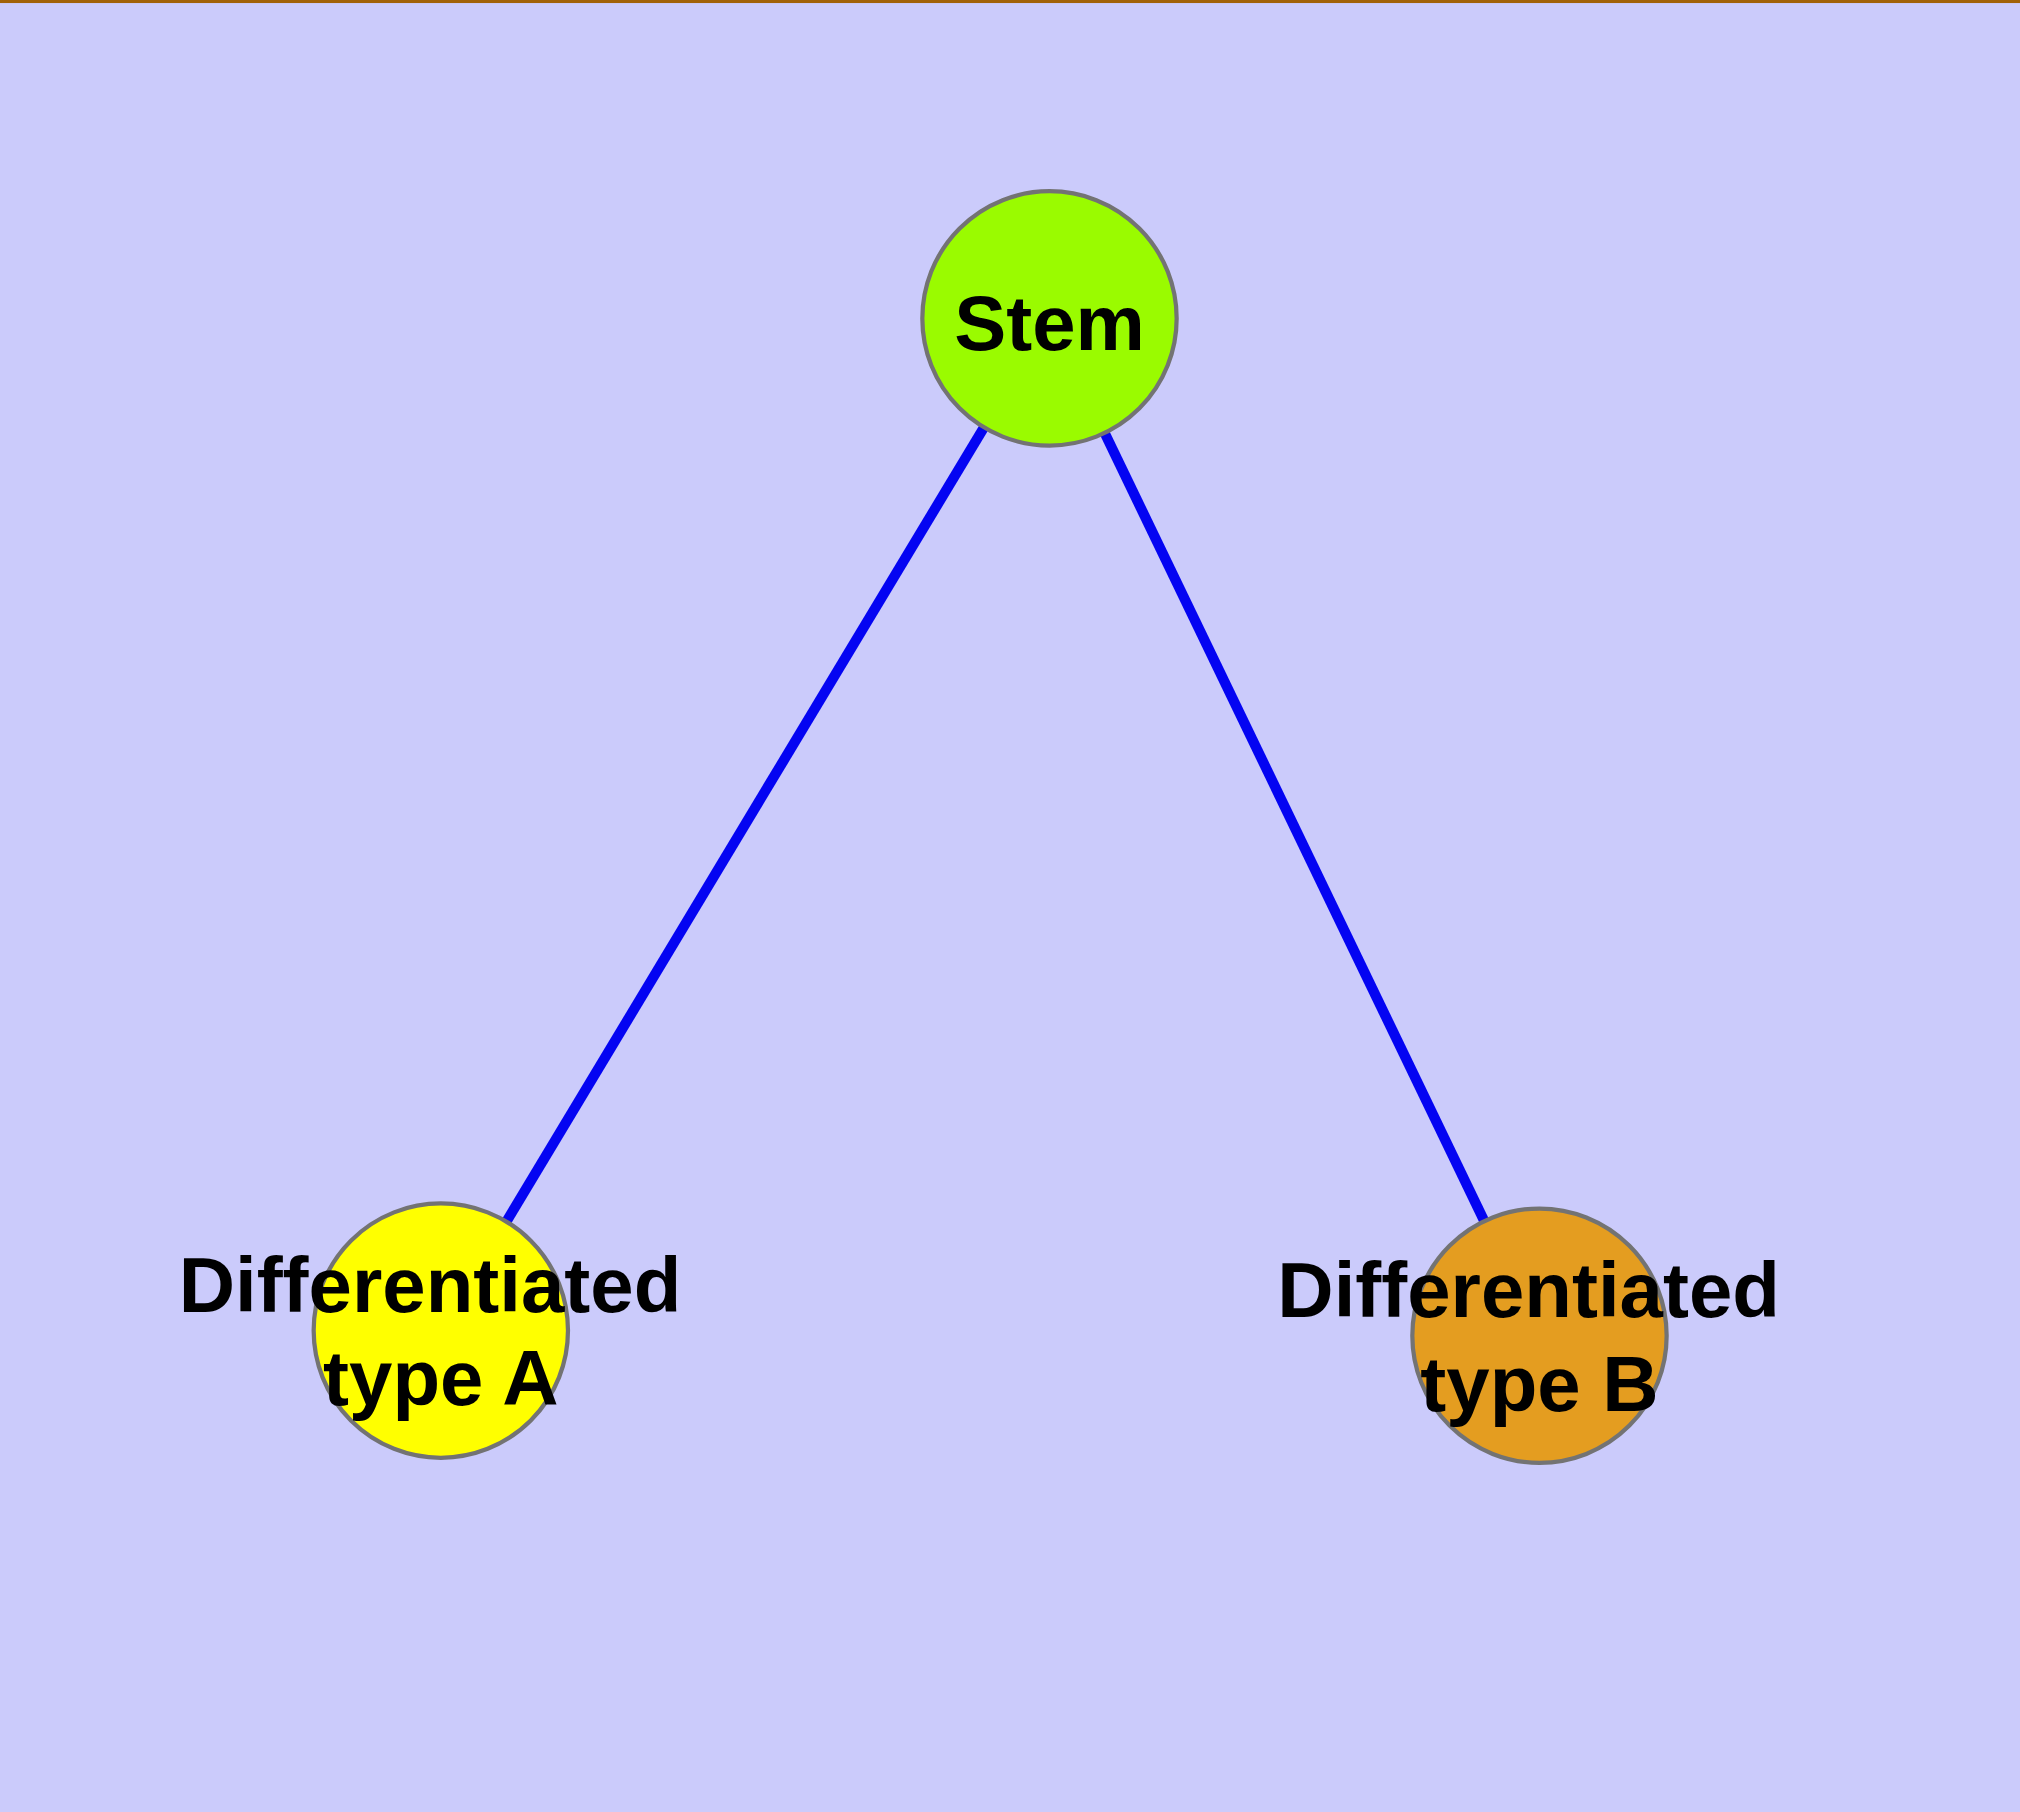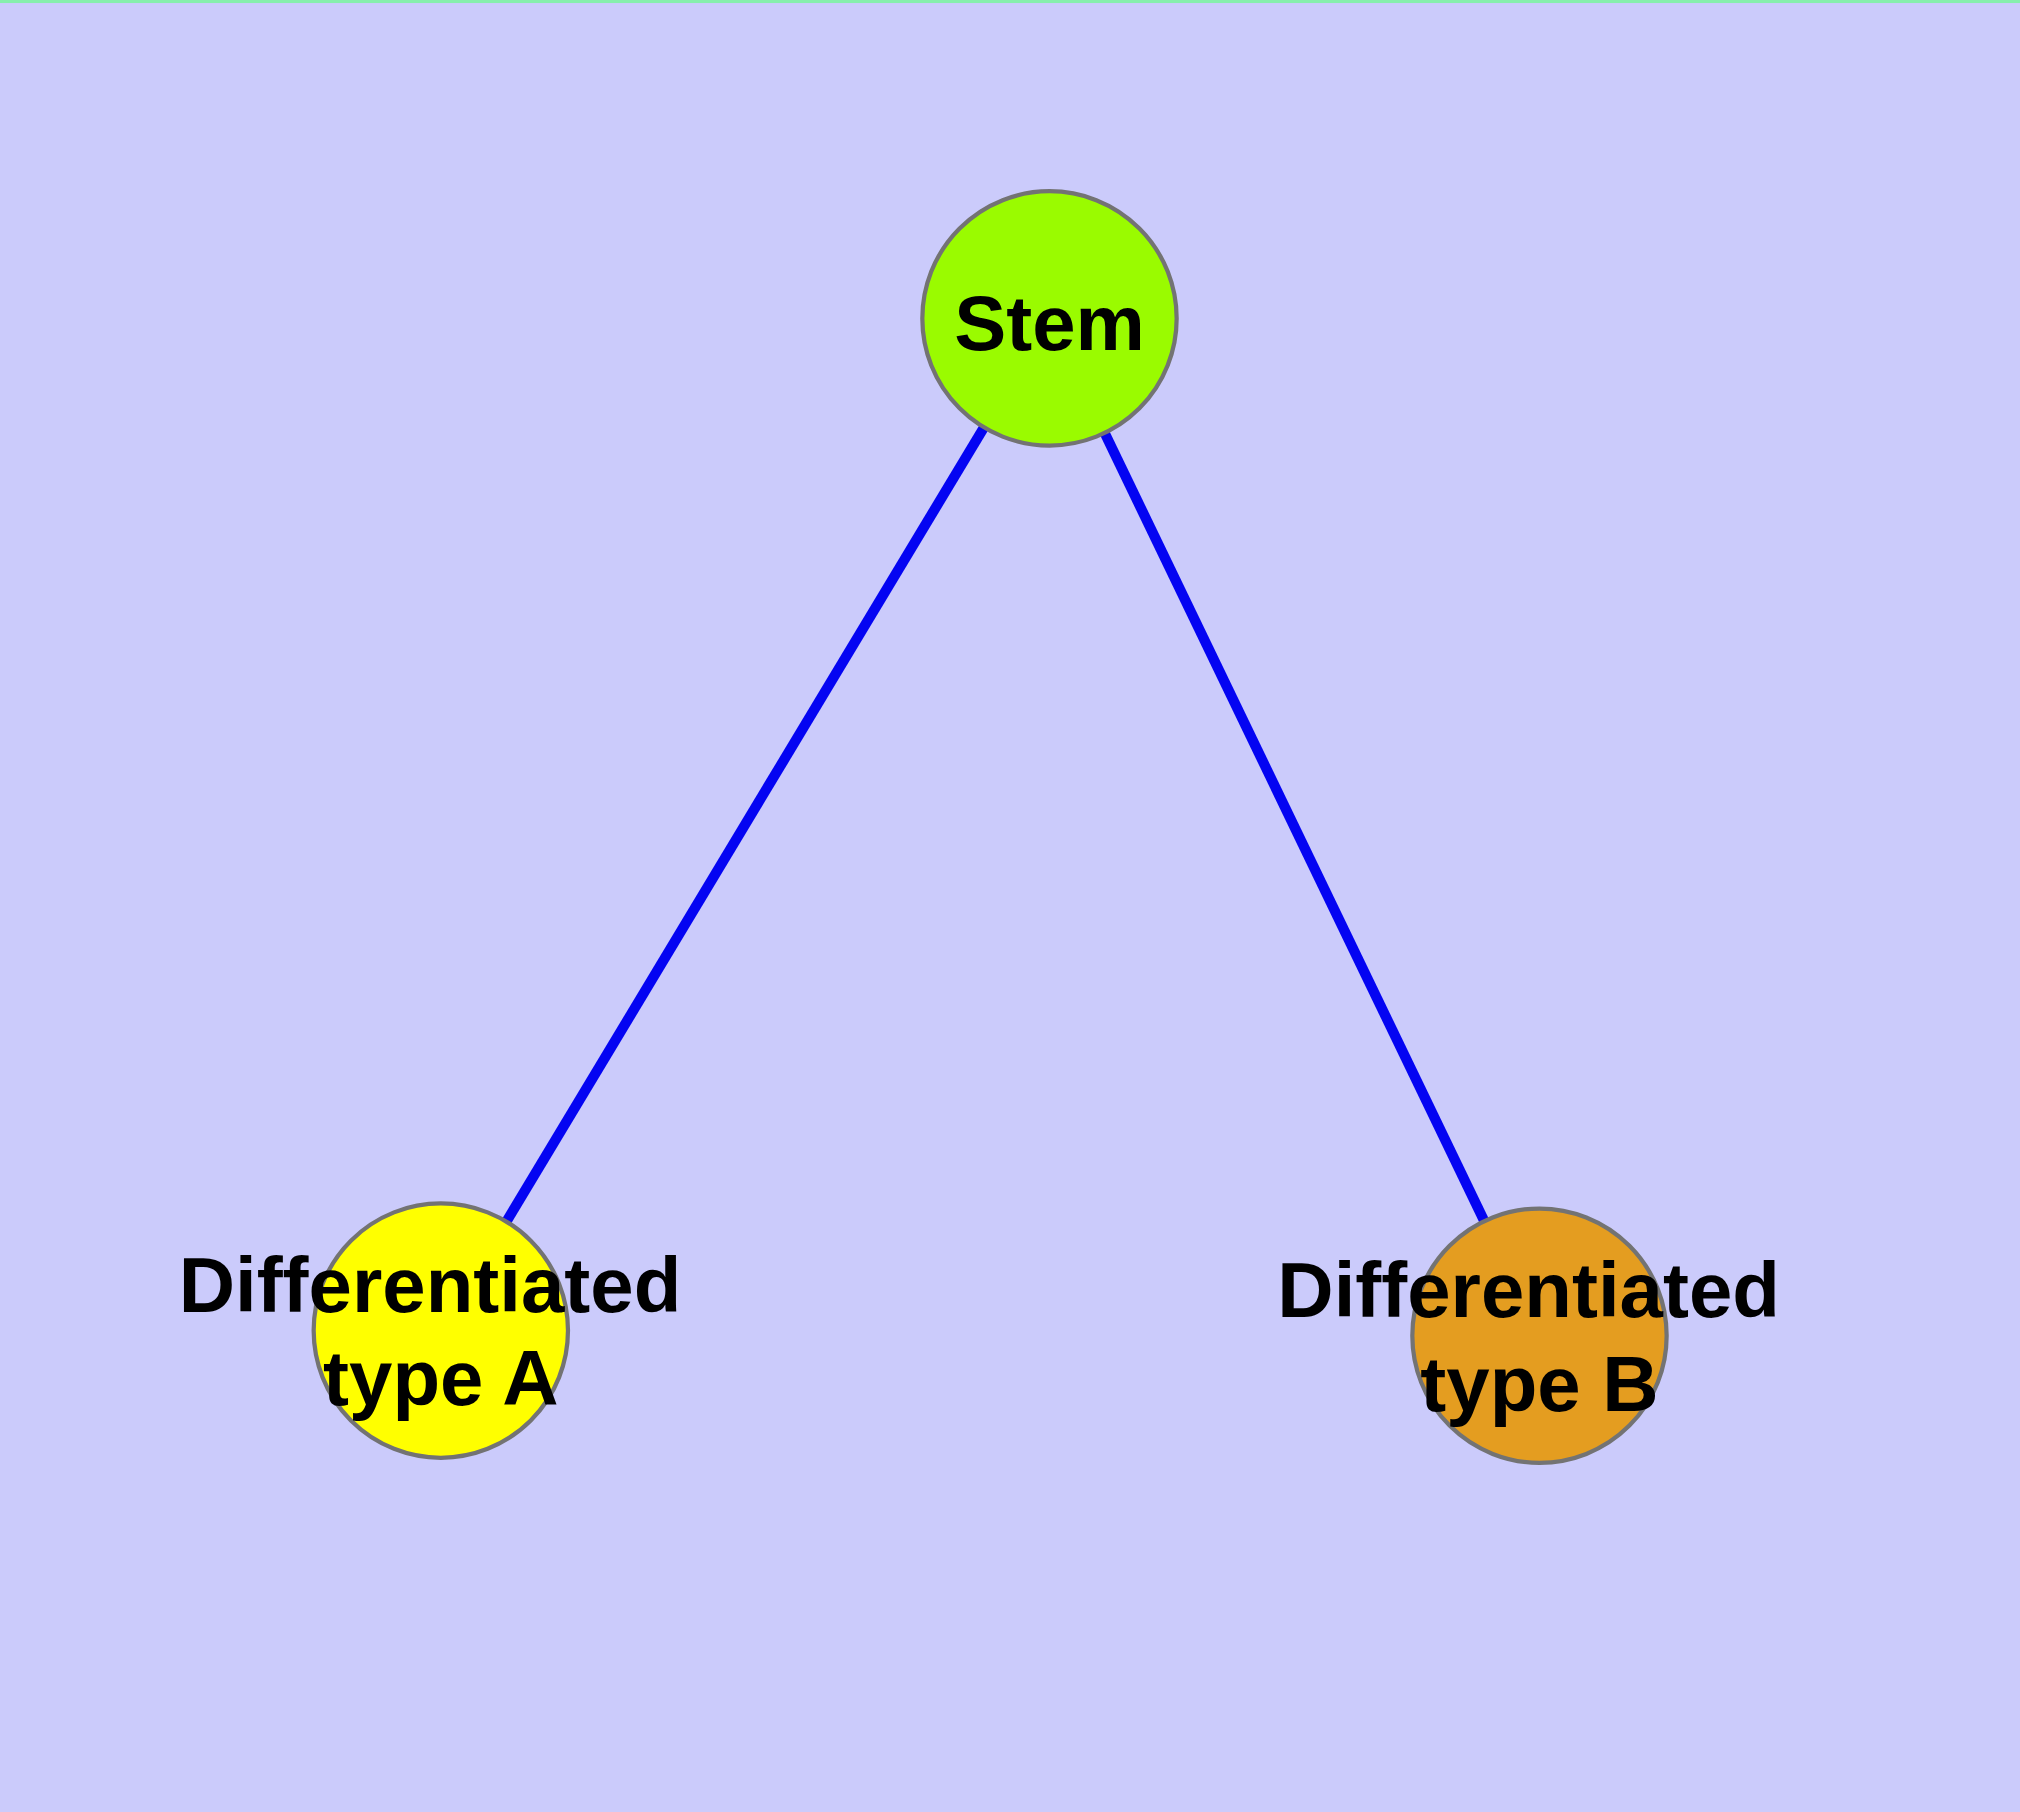--- a/index.html
+++ b/index.html
@@ -4,21 +4,21 @@
 <style>
   html, body {
     margin: 0;
     padding: 0;
     background: #ffffff;
   }
   .stage {
     position: relative;
     width: 2021px;
     height: 1812px;
-    background: #86efac;
+    background: #a16207;
     overflow: hidden;
     font-family: "Liberation Sans", "DejaVu Sans", sans-serif;
   }
   svg.graph {
     position: absolute;
     left: 0;
     top: 2.5px; 
   }
   .node-label {
     font-family: "Liberation Sans", "DejaVu Sans", sans-serif;

